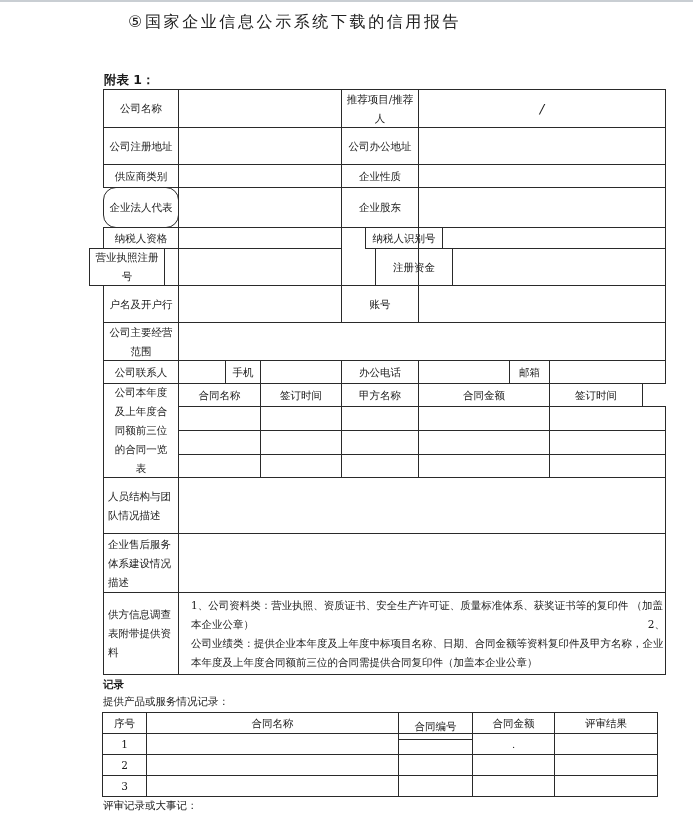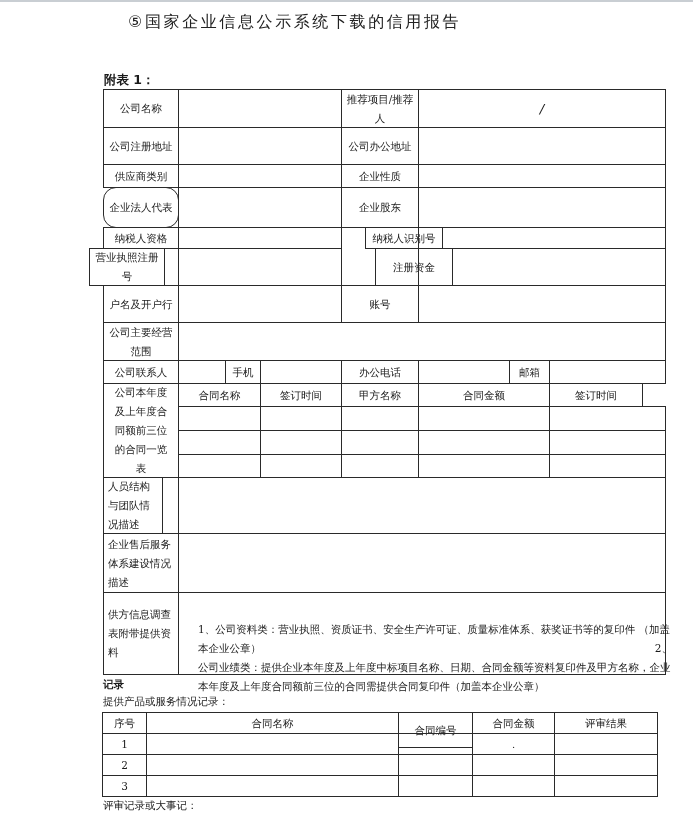--- a/index.html
+++ b/index.html
@@ -95,43 +95,43 @@
   <div class="cell" style="left:341px;top:430px;width:78px;height:25px;"></div>
   <div class="cell" style="left:418px;top:430px;width:132px;height:25px;"></div>
   <div class="cell" style="left:549px;top:430px;width:117px;height:25px;"></div>
 
   <div class="cell" style="left:178px;top:454px;width:83px;height:24px;"></div>
   <div class="cell" style="left:260px;top:454px;width:82px;height:24px;"></div>
   <div class="cell" style="left:341px;top:454px;width:78px;height:24px;"></div>
   <div class="cell" style="left:418px;top:454px;width:132px;height:24px;"></div>
   <div class="cell" style="left:549px;top:454px;width:117px;height:24px;"></div>
 
-  <div class="cell left" style="left:103px;top:477px;width:60px;height:57px;padding:0 4px;">人员结构与团队情况描述</div>
+  <div class="cell left" style="left:103px;top:477px;width:76px;height:57px;padding:0 4px;">人员结构与团队情况描述</div>
   <div class="cell" style="left:178px;top:477px;width:488px;height:57px;"></div>
 
   <div class="cell left" style="left:103px;top:533px;width:76px;height:60px;padding:0 4px;">企业售后服务体系建设情况描述</div>
   <div class="cell" style="left:178px;top:533px;width:488px;height:60px;"></div>
 
   <div class="cell left" style="left:103px;top:592px;width:76px;height:83px;padding:0 4px;">供方信息调查表附带提供资料</div>
   <div class="cell" style="left:178px;top:592px;width:488px;height:83px;"></div>
-  <div class="notes" style="left:192px;top:593px;width:486px;height:81px;margin-top:24px;">
+  <div class="notes" style="left:185px;top:593px;width:486px;height:81px;">
     <p>1、公司资料类：营业执照、资质证书、安全生产许可证、质量标准体系、获奖证书等的复印件 （加盖本企业公章）</p>
     <p class="right" style="margin-top:-19px;">2、</p>
     <p>公司业绩类：提供企业本年度及上年度中标项目名称、日期、合同金额等资料复印件及甲方名称，企业本年度及上年度合同额前三位的合同需提供合同复印件（加盖本企业公章）</p>
   </div>
 </div>
 
 <div class="section-title">记录</div>
 <div class="subcaption">提供产品或服务情况记录：</div>
 
 <div>
 
   <div class="cell" style="left:102px;top:712px;width:45px;height:22px;">序号</div>
   <div class="cell" style="left:146px;top:712px;width:253px;height:22px;">合同名称</div>
-  <div class="cell" style="left:398px;top:712px;width:75px;height:36px;">合同编号</div>
+  <div class="cell" style="left:398px;top:712px;width:75px;height:28px;">合同编号</div>
   <div class="cell" style="left:472px;top:712px;width:83px;height:22px;">合同金额</div>
   <div class="cell" style="left:554px;top:712px;width:104px;height:22px;">评审结果</div>
 
   <div class="cell" style="left:102px;top:733px;width:45px;height:22px;">1</div>
   <div class="cell" style="left:146px;top:733px;width:253px;height:22px;"></div>
   <div class="cell" style="left:398px;top:733px;width:75px;height:22px;"></div>
   <div class="cell dot" style="left:472px;top:733px;width:83px;height:22px;">.</div>
   <div class="cell" style="left:554px;top:733px;width:104px;height:22px;"></div>
 
   <div class="cell" style="left:102px;top:754px;width:45px;height:22px;">2</div>

